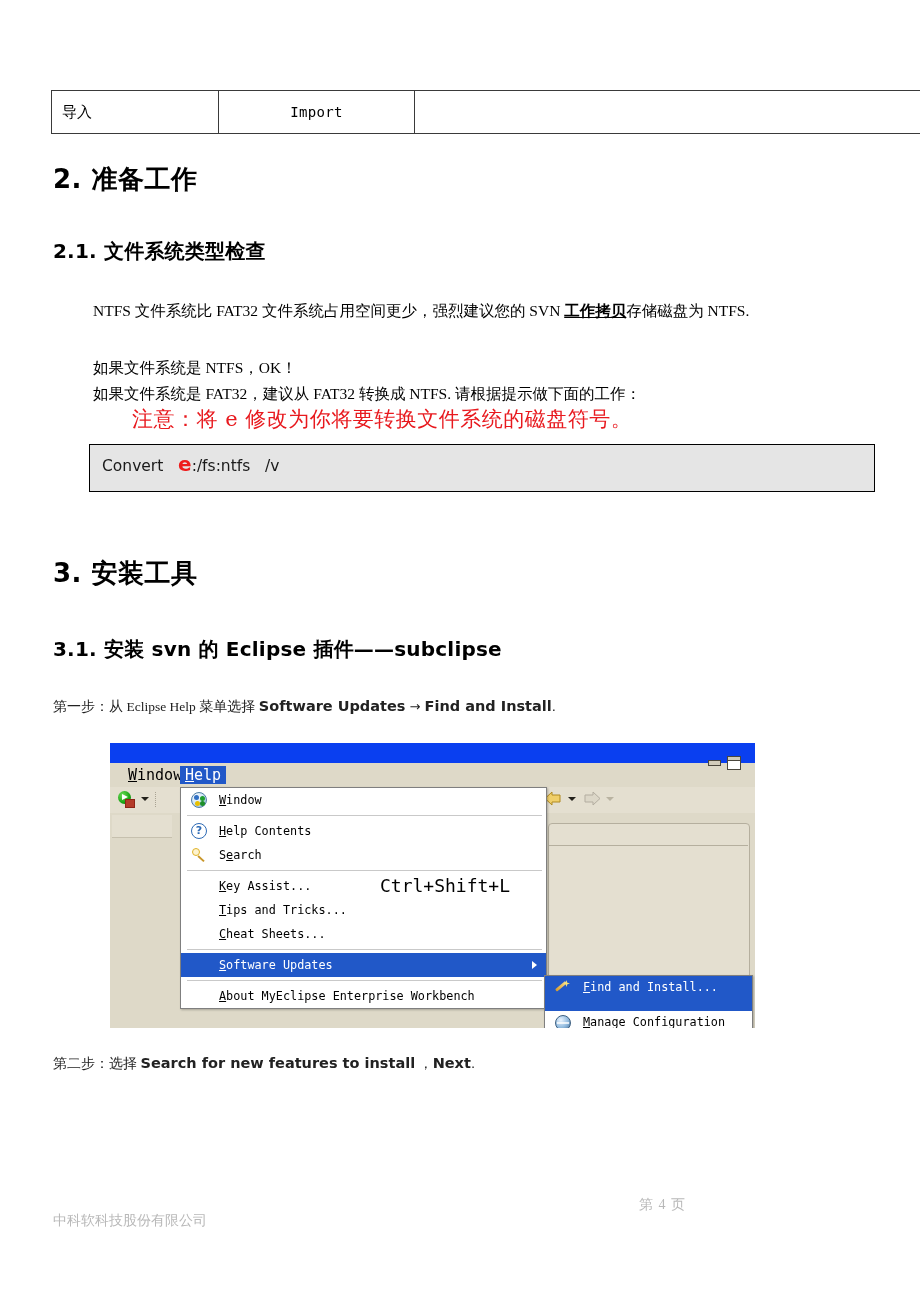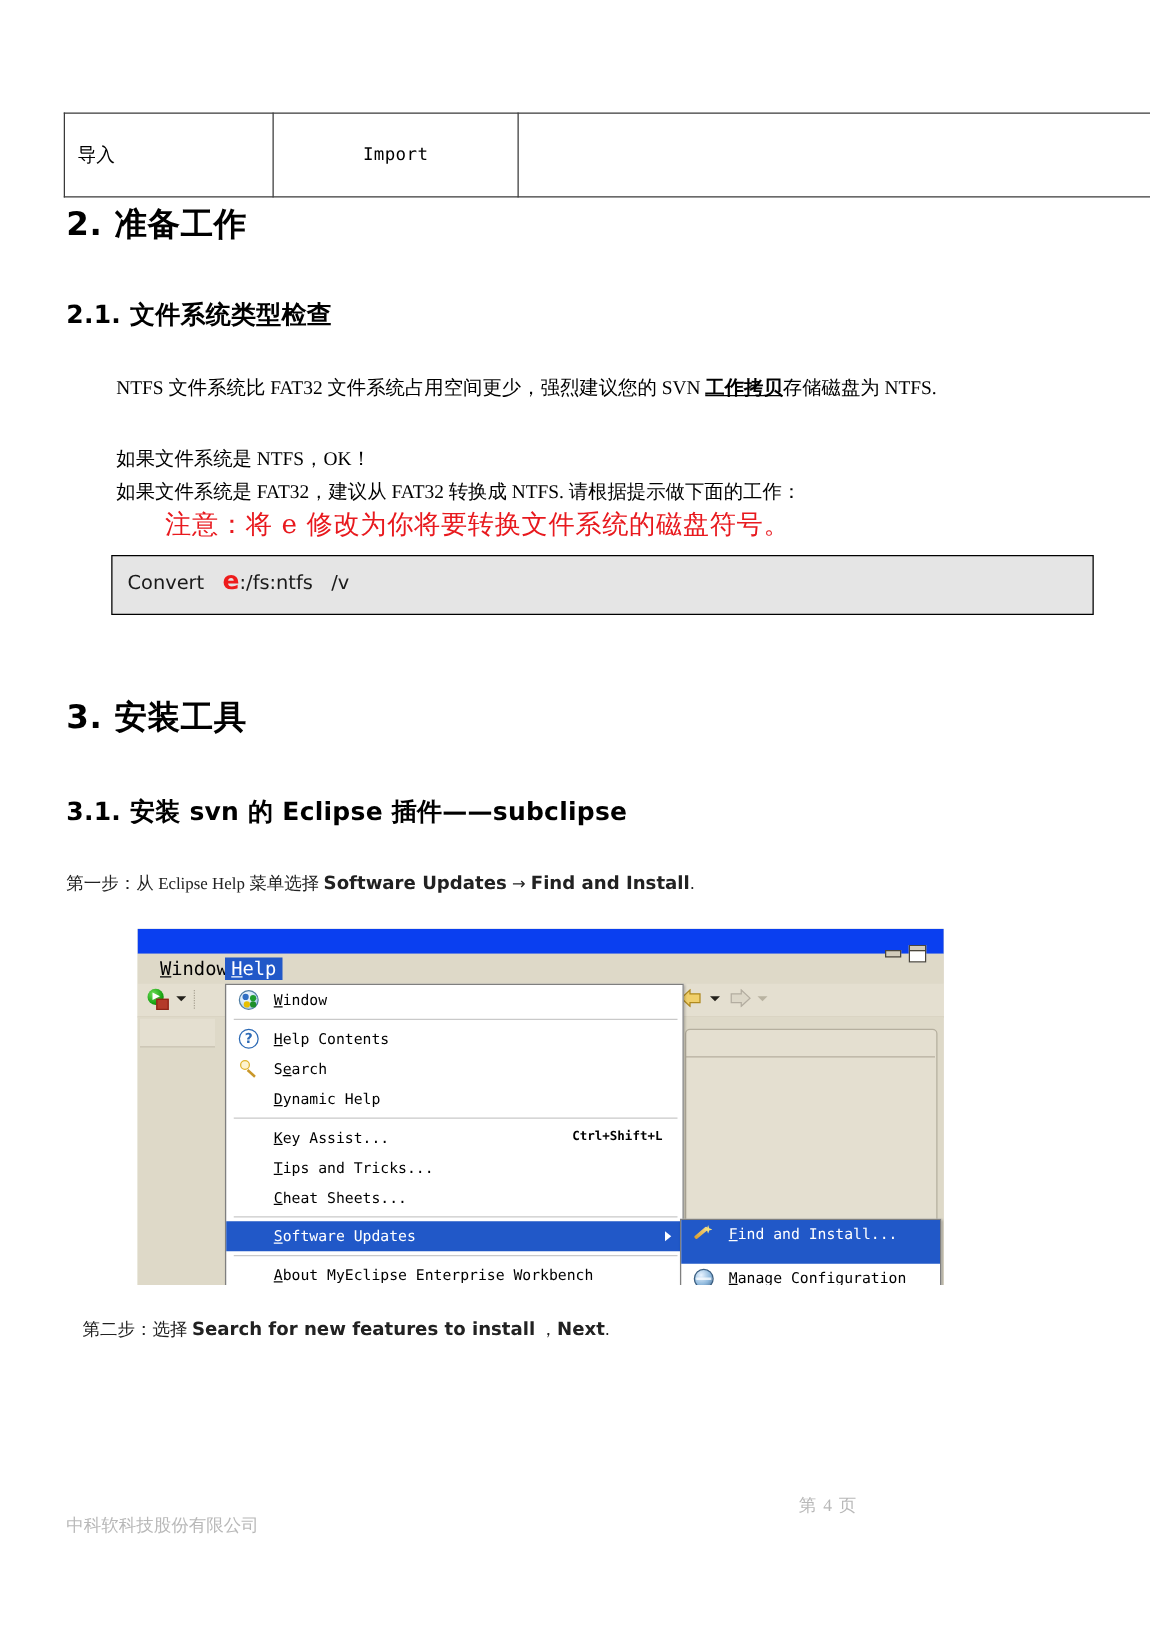--- a/index.html
+++ b/index.html
@@ -29,21 +29,21 @@
     position: absolute;
     left: 51px;
     top: 90px;
     width: 822px;
     border-collapse: collapse;
     table-layout: fixed;
   }
   .tbl td {
     border: 1px solid #3a3a3a;
     height: 38px;
-    padding: 14px 10px;
+    padding: 2px 10px;
     vertical-align: middle;
     font-size: 15px;
   }
   .tbl .c1 { width: 146px; font-family: "Liberation Serif", serif; }
   .tbl .c2 { width: 175px; text-align: center;
              font-family: "DejaVu Sans Mono", "Liberation Mono", monospace;
              font-size: 14px; letter-spacing: .3px; }
   .tbl .c3 { width: 501px; }
 
   
@@ -139,21 +139,21 @@
   .step .sans-b {
     font-family: "DejaVu Sans", "Liberation Sans", sans-serif;
     font-weight: bold;
     font-size: 14.5px;
   }
   .step .sans-n {
     font-family: "DejaVu Sans", "Liberation Sans", sans-serif;
     font-size: 13px;
   }
   #step1 { left: 53px; top: 698px; }
-  #step2 { left: 66px; top: 1055px; text-align: center; }
+  #step2 { left: 53px; top: 1055px; text-align: center; }
 
   
   #eclipse-shot {
     position: absolute;
     left: 110px;
     top: 743px;
     width: 645px;
     height: 285px;
     background: #ded9c8;
     font-family: "DejaVu Sans Mono", "Liberation Mono", monospace;
@@ -324,24 +324,23 @@
     color: #000;
     padding-left: 38px;
     white-space: nowrap;
   }
   .mi.sel {
     background: #2158c8;
     color: #ffffff;
   }
   .mi .accel {
     position: absolute;
-    right: 16px;
+    right: 36px;
     top: 0;
-    font-size: 10px;
-    font-weight: bold;
+    font-size: 18px;
   }
   .mi .submenu-arrow {
     position: absolute;
     right: 9px;
     top: 8px;
     width: 0; height: 0;
     border-top: 4px solid transparent;
     border-bottom: 4px solid transparent;
     border-left: 5px solid currentColor;
   }
@@ -562,23 +561,20 @@
       </div>
 
       <div class="mi">
         <span class="mi-icon ic-search">
           <span class="mag"></span>
             <span class="hdl"></span>
         </span>
         <span>S</span><span class="ul1">e</span><span>arch</span>
       </div>
 
-      <div class="mi">
-        <span class="ul1">D</span><span>ynamic Help</span>
-      </div>
 
       <div class="mi-sep"></div>
 
       <div class="mi">
         <span class="ul1">K</span><span>ey Assist...</span>
         <span class="accel">Ctrl+Shift+L</span>
       </div>
 
       <div class="mi">
         <span class="ul1">T</span><span>ips and Tricks...</span>

